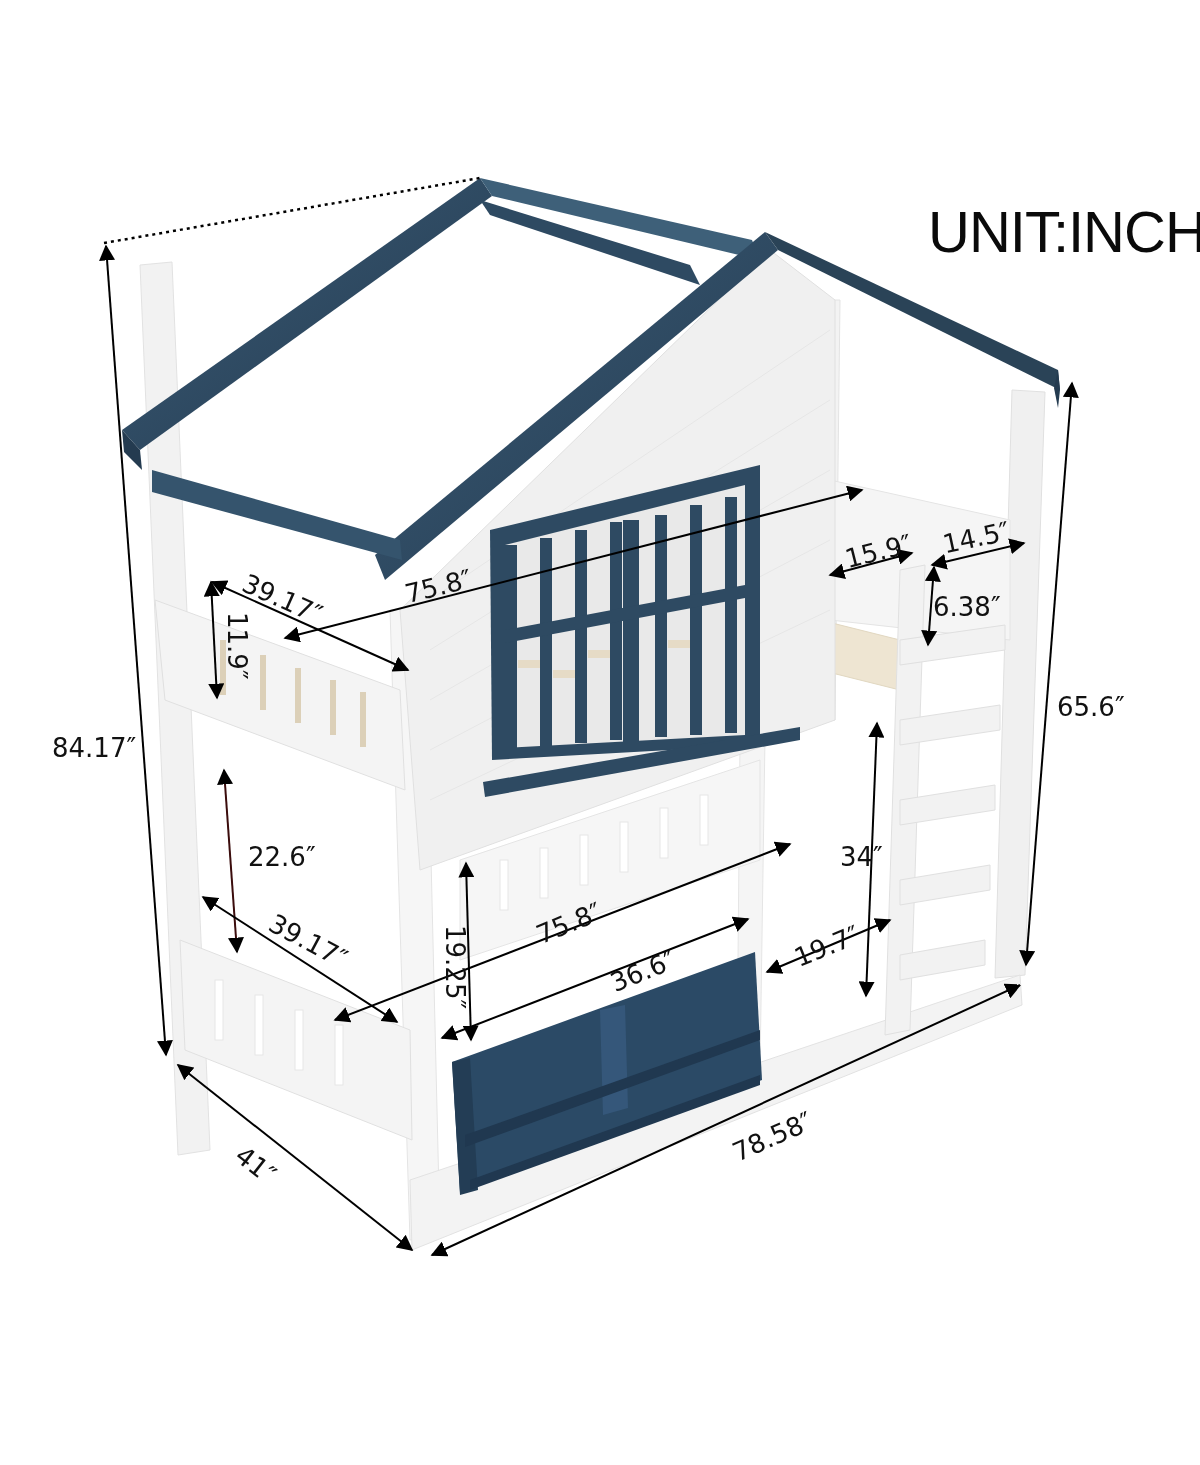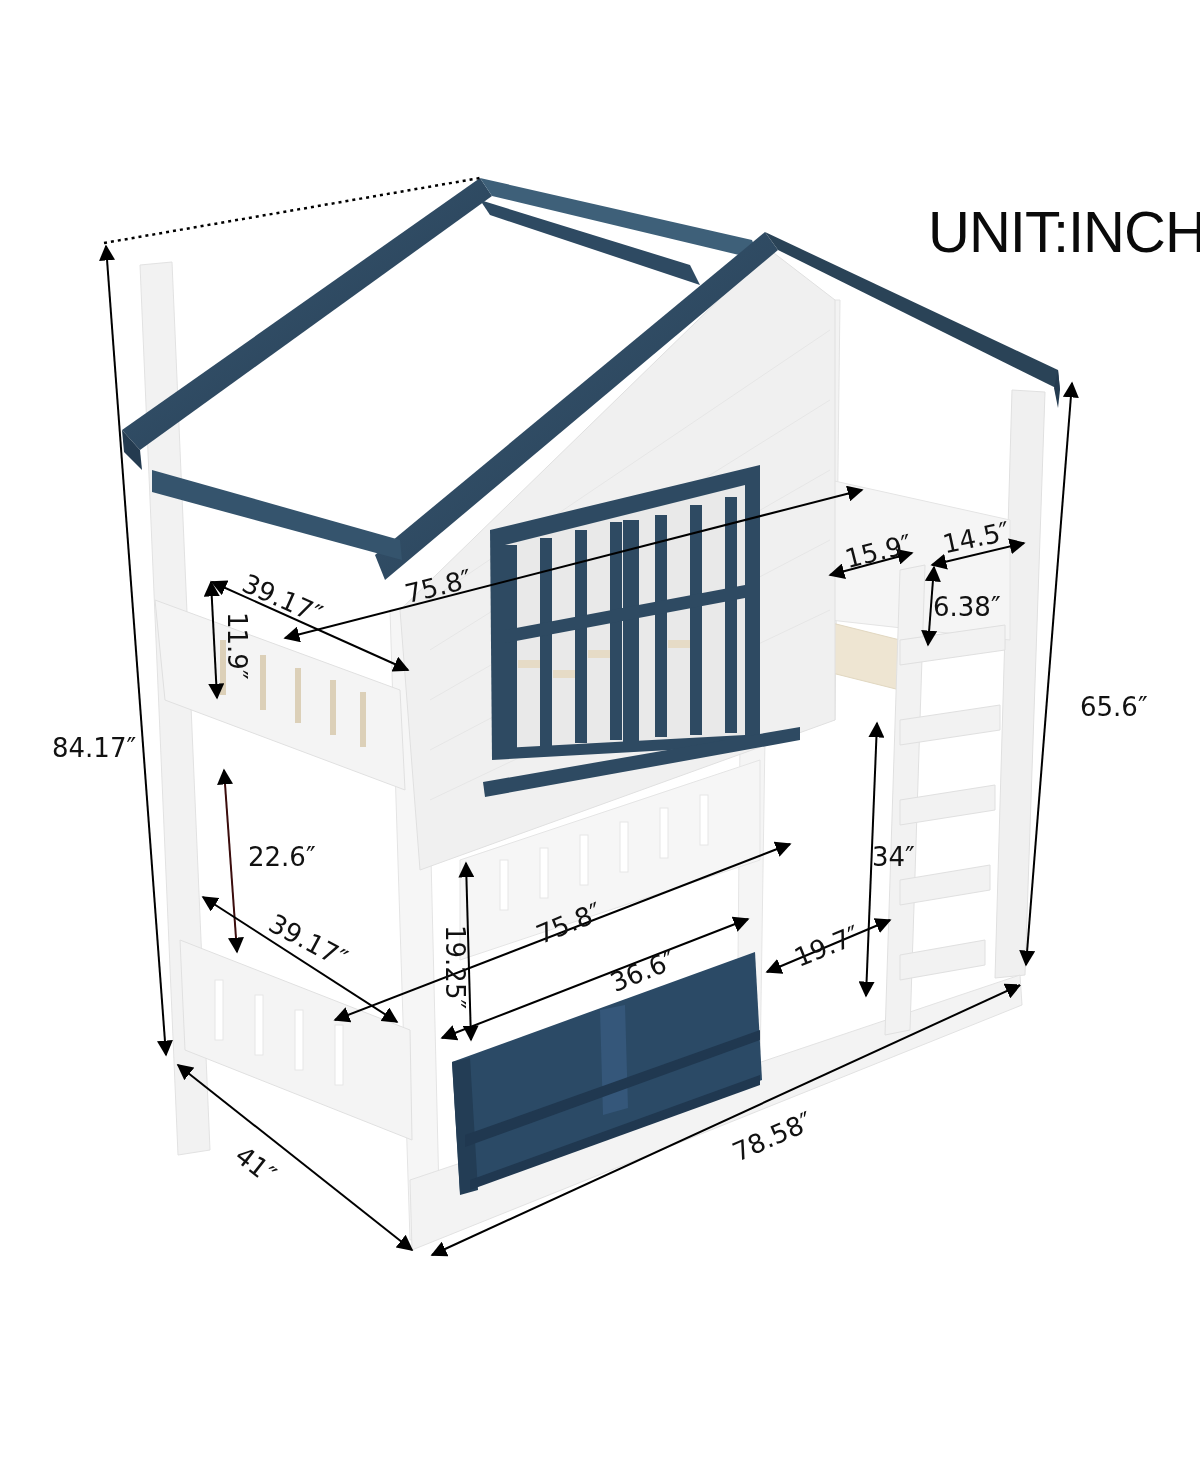--- a/index.html
+++ b/index.html
@@ -152,29 +152,29 @@
       <line x1="442" y1="1038" x2="748" y2="919" marker-start="url(#ah)" marker-end="url(#ah)"></line>
       <line x1="767" y1="972" x2="890" y2="920" marker-start="url(#ah)" marker-end="url(#ah)"></line>
       <line x1="877" y1="723" x2="866" y2="996" marker-start="url(#ah)" marker-end="url(#ah)"></line>
     </g>
   </svg>
 
   
   <div class="unit-title">UNIT:INCH</div>
 
   <div class="dim" style="left:52px; top:712px;margin-top:21px;">84.17″</div>
-  <div class="dim" style="left:1064px; top:692px;padding-left:16px;">65.6″</div>
+  <div class="dim" style="left:1041px; top:692px;padding-left:16px;">65.6″</div>
   <div class="dim" style="left:248px; top:1140px; transform:rotate(38deg);">41″</div>
   <div class="dim" style="left:728px; top:1140px; transform:rotate(-24deg);">78.58″</div>
   <div class="dim" style="left:402px; top:580px; transform:rotate(-14deg);">75.8″</div>
   <div class="dim" style="left:250px; top:568px; transform:rotate(24deg);">39.17″</div>
   <div class="dim" style="left:252px; top:612px; transform:rotate(90deg);">11.9″</div>
   <div class="dim" style="left:842px; top:545px; transform:rotate(-14deg);">15.9″</div>
   <div class="dim" style="left:940px; top:530px; transform:rotate(-12deg);">14.5″</div>
   <div class="dim" style="left:933px; top:592px;">6.38″</div>
   <div class="dim" style="left:248px; top:842px;">22.6″</div>
   <div class="dim" style="left:278px; top:908px; transform:rotate(28deg);">39.17″</div>
   <div class="dim" style="left:532px; top:922px; transform:rotate(-22deg);">75.8″</div>
   <div class="dim" style="left:470px; top:925px; transform:rotate(90deg);">19.25″</div>
   <div class="dim" style="left:606px; top:970px; transform:rotate(-22deg);">36.6″</div>
   <div class="dim" style="left:790px; top:945px; transform:rotate(-22deg);">19.7″</div>
-  <div class="dim" style="left:872px; top:842px;">34″</div>
+  <div class="dim" style="left:840px; top:842px;">34″</div>
 </div>
 
 </body></html>

